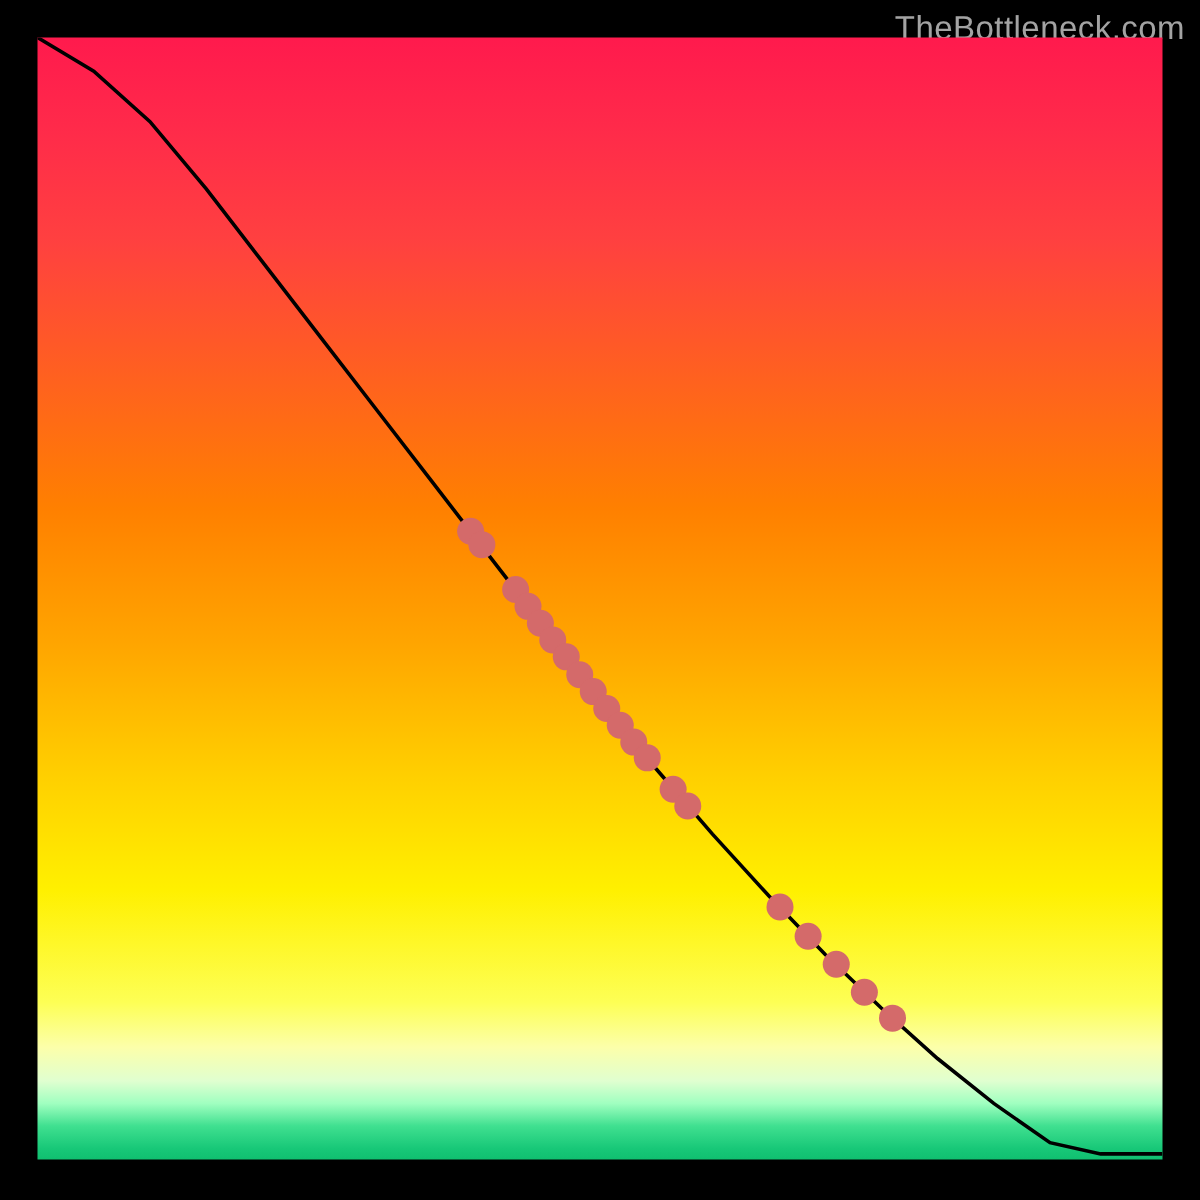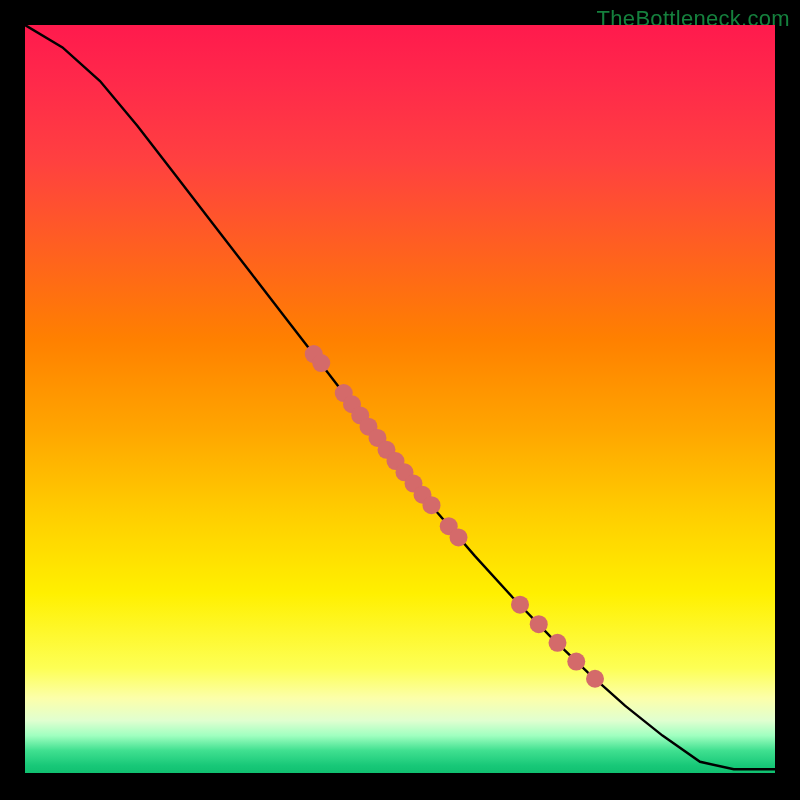--- a/index.html
+++ b/index.html
@@ -1,17 +1,17 @@
 <!DOCTYPE html>
 <html><head>
 <meta charset="utf-8">
 <style>
   * { margin: 0; padding: 0; box-sizing: border-box; }
   body { width: 800px; height: 800px; background: #000; position: relative; font-family: Arial, sans-serif; }
-  .watermark { position: absolute; top: 6px; right: 10px; color: #15803d; font-size: 22px; font-weight: 500; letter-spacing: 0.3px; }
+  .watermark { position: absolute; top: 6px; right: 10px; color: #a3a3a3; font-size: 22px; font-weight: 500; letter-spacing: 0.3px; }
   .plot-area { position: absolute; left: 25px; top: 25px; width: 750px; height: 748px; }
   .gradient-bg { position: absolute; inset: 0; background: linear-gradient(to bottom,
       #ff1a4d 0%,
       #ff2a4a 8%,
       #ff4040 18%,
       #ff6020 30%,
       #ff8000 42%,
       #ffa500 54%,
       #ffd000 66%,
       #fff000 76%,

